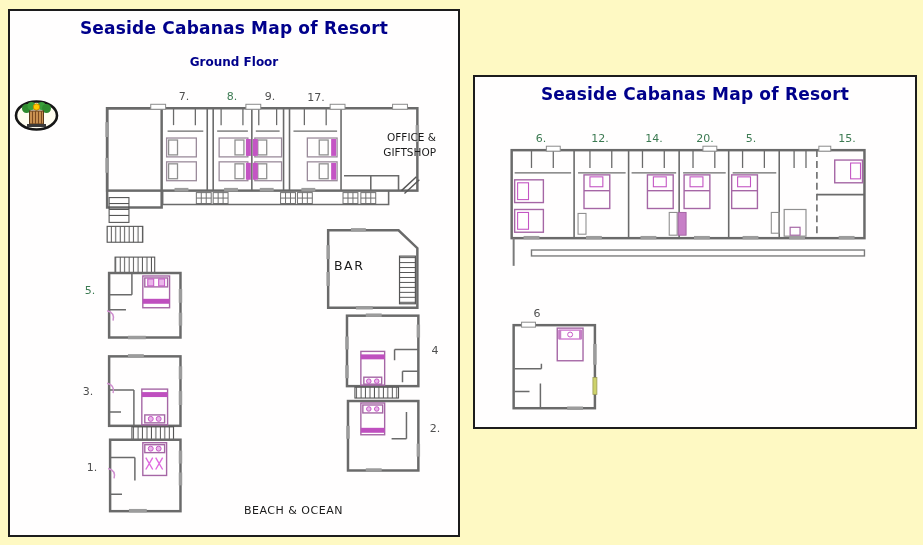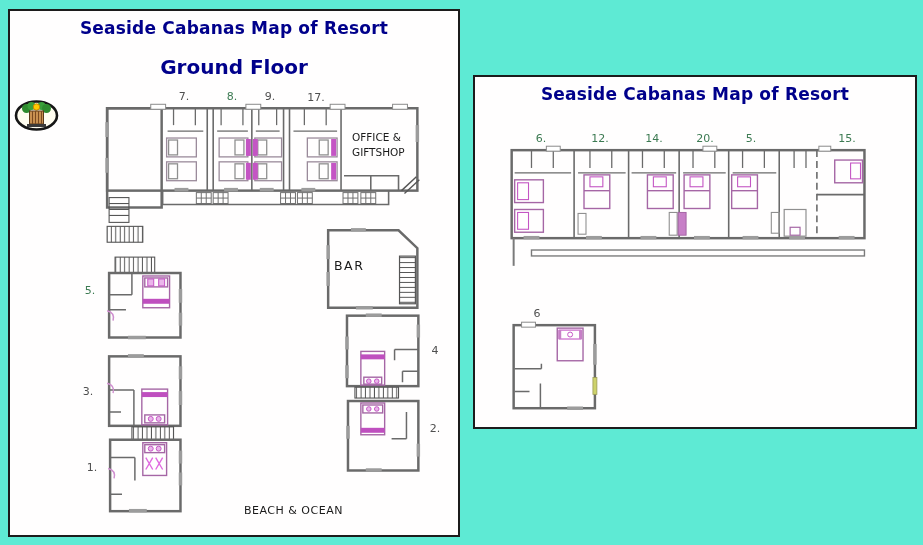--- a/index.html
+++ b/index.html
@@ -1,29 +1,29 @@
 <!DOCTYPE html>
 <html><head>
 <meta charset="utf-8">
 <style>
   html,body{margin:0;padding:0;background:#ffffff;}
-  .canvas{position:relative;width:923px;height:545px;background:#5eead4;
+  .canvas{position:relative;width:923px;height:545px;background:#fef9c3;
           font-family:"DejaVu Sans","Liberation Sans",sans-serif;overflow:hidden;}
   .panel{position:absolute;background:#fffefe;border:2px solid #1c1c1c;box-sizing:border-box;}
   .panel-left{left:8px;top:9px;width:452px;height:528px;}
   .panel-right{left:473px;top:75px;width:444px;height:354px;}
   .plan{position:absolute;left:0;top:0;width:100%;height:100%;}
   .title{position:absolute;left:0;right:0;top:7px;text-align:center;font-weight:bold;
          color:#00008b;font-size:17px;letter-spacing:.2px;}
   .subtitle{position:absolute;left:0;right:0;top:44px;text-align:center;font-weight:bold;
-         color:#00008b;font-size:20px;}
+         color:#00008b;font-size:12px;}
   .rlabel{position:absolute;width:28px;text-align:center;font-size:11px;line-height:13px;}
   .green{color:#3c7a52;}
   .gray{color:#4f4f4f;}
-  .plan-text{position:absolute;color:#1a1a1a;}
+  .plan-text{position:absolute;color:#1a1a1a;text-align:right;}
   .office{left:342px;top:119px;width:84px;font-size:10.5px;line-height:15px;}
   .bar{left:324px;top:247px;width:60px;text-align:left;font-size:12.5px;letter-spacing:1.5px;}
   .beach{left:234px;top:493px;width:140px;text-align:left;font-size:11px;letter-spacing:.5px;}
   .logo{position:absolute;left:4px;top:88px;width:45px;height:33px;}
 </style>
 </head>
 <body>
 
 <div class="canvas">
 

